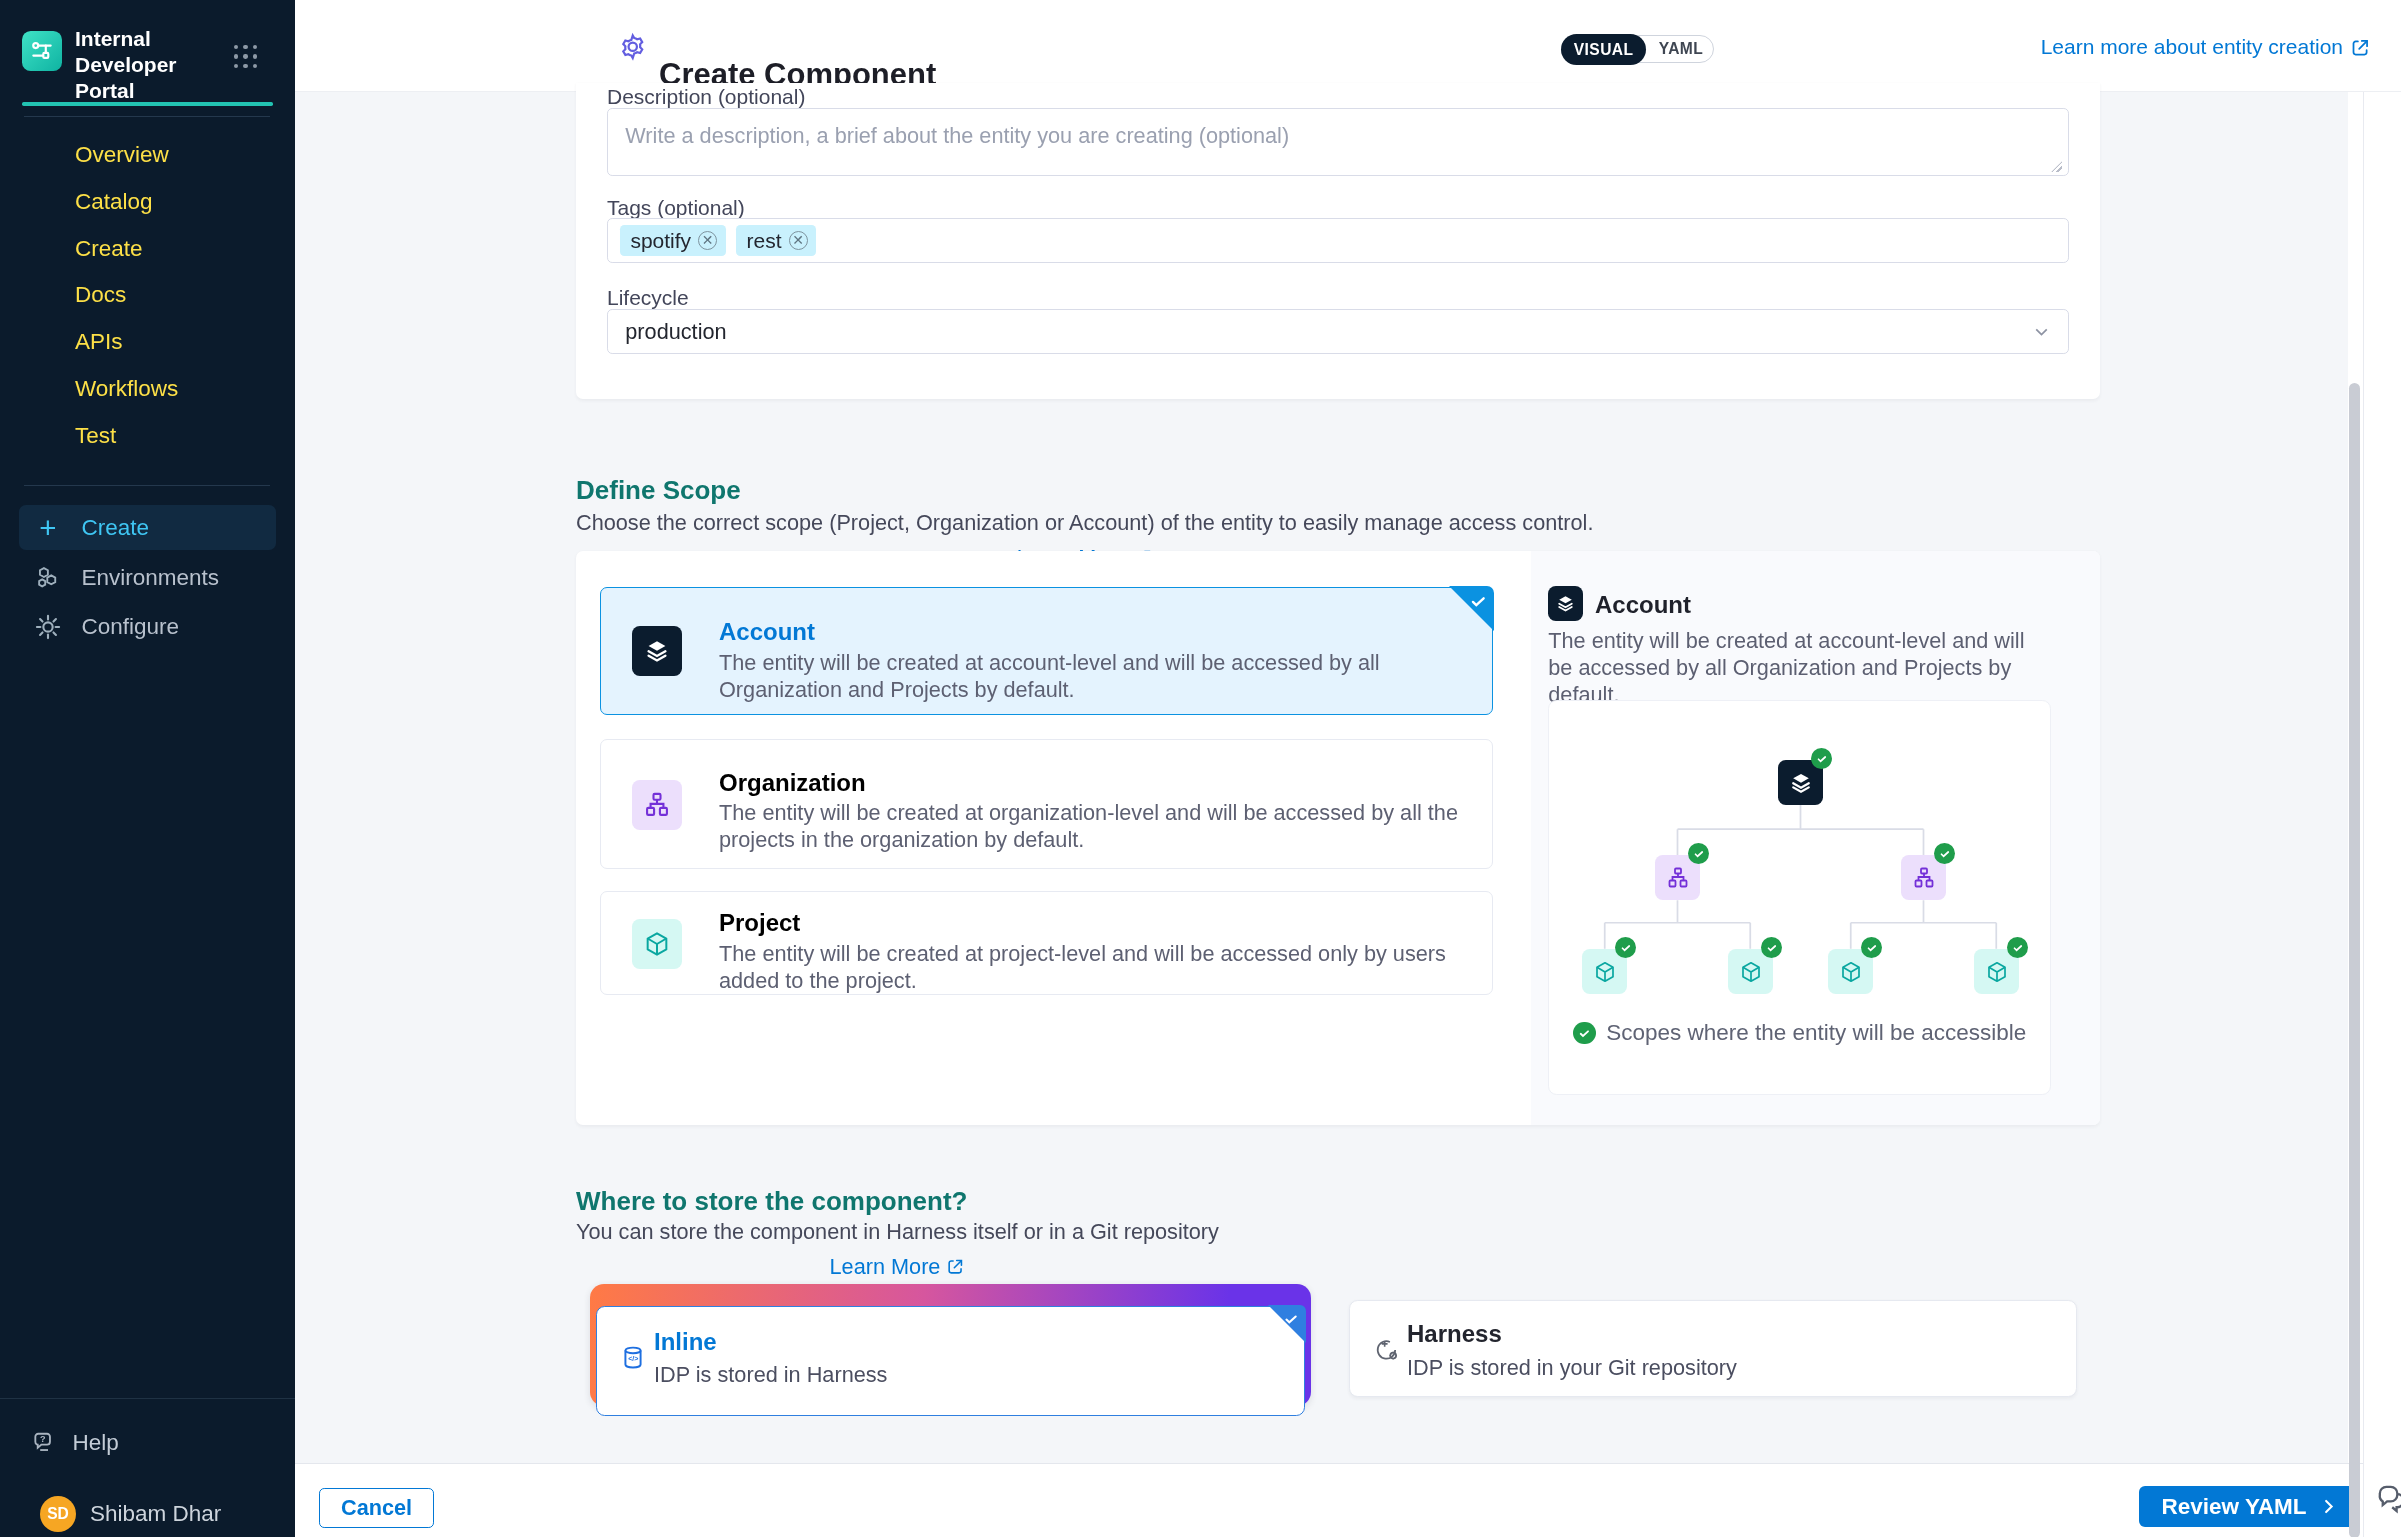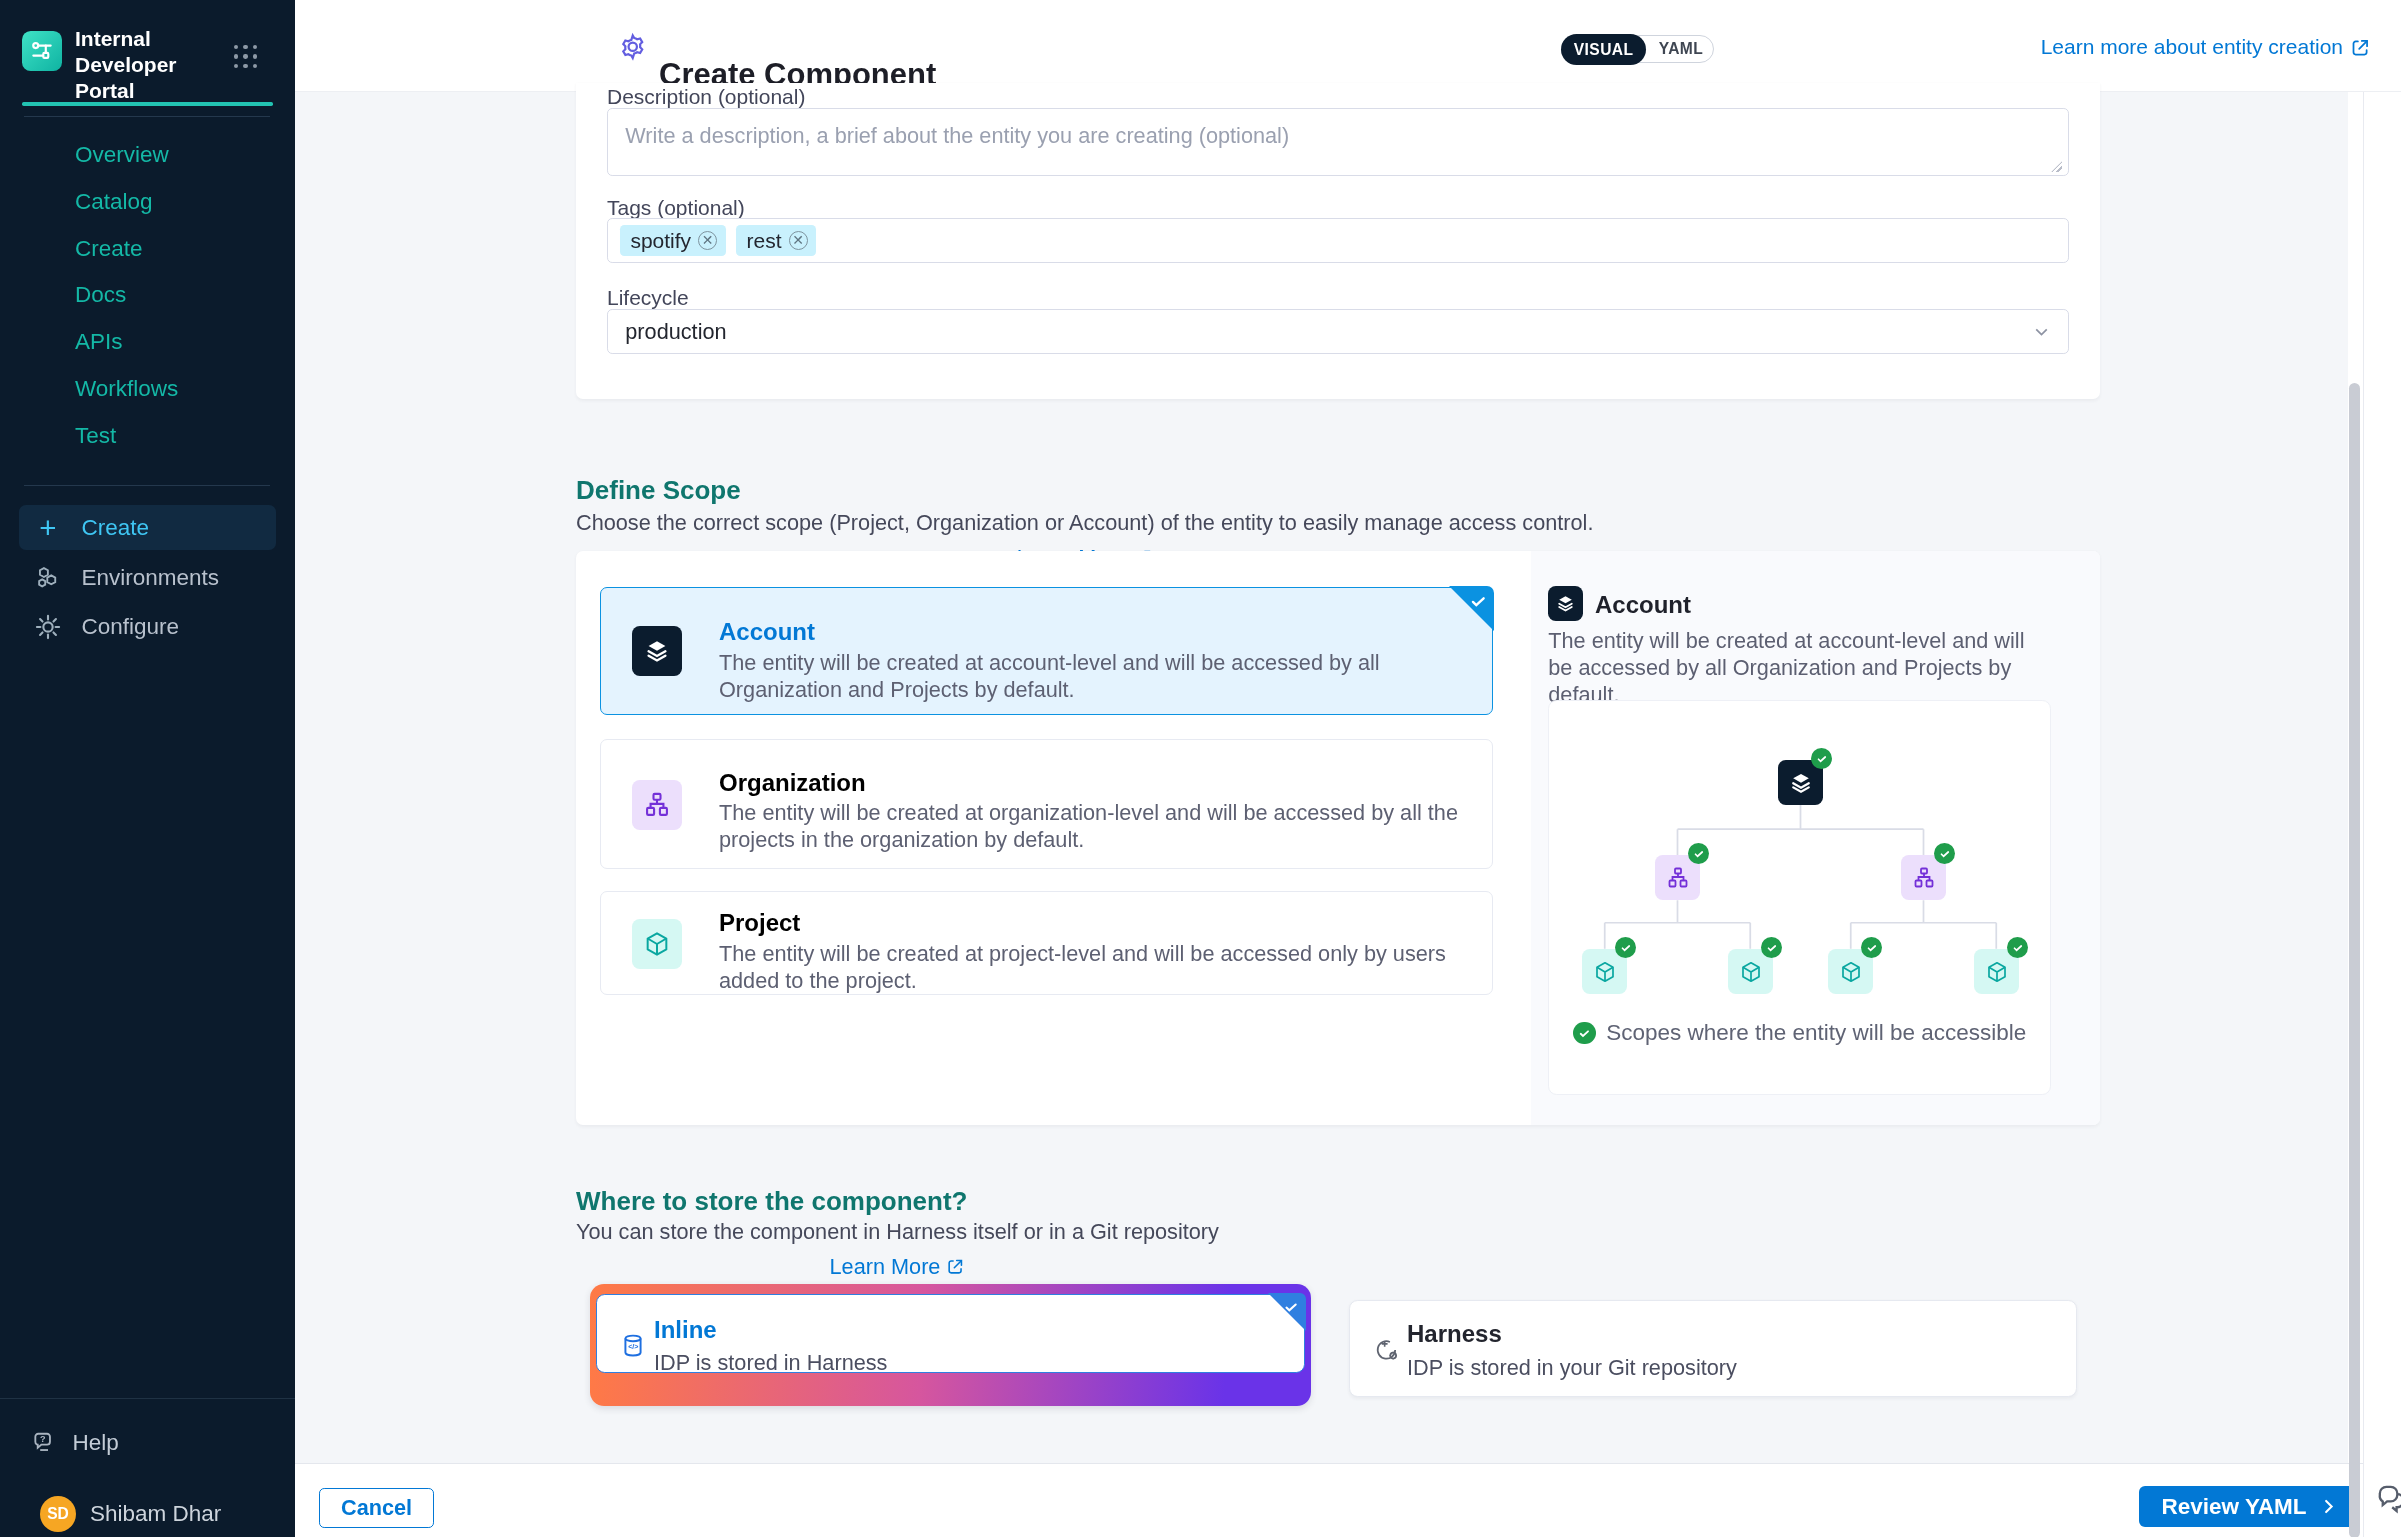--- a/index.html
+++ b/index.html
@@ -10,21 +10,21 @@
   
   #sidebar{left:0;top:0;width:295px;height:1538px;background:#0b1b2c;}
   .brand-logo{left:21.7px;top:31px;width:40px;height:40px;border-radius:8.7px;
     background:linear-gradient(135deg,#3fe2c6,#0fb3a2);display:flex;align-items:center;justify-content:center;}
   .brand-title{left:75px;top:26px;width:165px;color:#fff;font-size:21px;font-weight:bold;line-height:26px;}
   .grid-icon{left:234px;top:45px;width:26px;height:28px;display:grid;grid-template-columns:repeat(3,4.3px);
     grid-template-rows:repeat(3,4.3px);gap:5.2px;}
   .grid-icon span{width:4.3px;height:4.3px;border-radius:50%;background:#8d99a6;}
   .brand-line{left:21.7px;top:102px;width:251px;height:3.5px;background:#22c3b2;border-radius:1.7px;}
   .side-div{left:24px;width:246px;height:0.9px;background:#24384d;}
-  .nav1{left:75px;height:35px;display:flex;align-items:center;color:#14b8a6;font-size:22.5px;cursor:pointer;}
+  .nav1{left:75px;height:35px;display:flex;align-items:center;color:#fde047;font-size:22.5px;cursor:pointer;}
   .nav2{left:19px;width:257px;height:45px;display:flex;align-items:center;color:#b8c1cd;font-size:22.5px;cursor:pointer;}
   .nav2 .nicon{width:29.5px;margin-left:14px;margin-right:19px;display:flex;align-items:center;justify-content:center;}
   .nav2.active{background:#112a41;border-radius:7px;color:#3fc6f3;}
   .nav2.active .plus{color:#3fc6f3;font-size:29.5px;font-weight:400;line-height:29.5px;}
   #help-row{left:31px;top:1424px;height:38px;display:flex;align-items:center;color:#c3ccd6;font-size:22.5px;cursor:pointer;}
   #user-row{left:40px;top:1493px;height:42px;display:flex;align-items:center;cursor:pointer;}
   .avatar{width:36px;height:36px;border-radius:50%;background:#f6a623;color:#fff;font-size:15.6px;font-weight:bold;
     display:flex;align-items:center;justify-content:center;}
   .user-name{margin-left:14px;color:#cdd4dc;font-size:22.5px;}
 
@@ -84,21 +84,21 @@
   #panel-desc{position:absolute;left:17.3px;top:76px;width:499px;font-size:21.7px;line-height:27px;color:#5c5f71;}
   #dcard{position:absolute;left:17.3px;top:149px;width:503px;height:395px;background:#fff;border:0.9px solid #eef0f6;border-radius:8.7px;}
   .badge{position:absolute;width:21px;height:21px;border-radius:50%;background:#1f9d4b;display:flex;align-items:center;justify-content:center;}
   #dcaption{position:absolute;left:0;top:319px;width:100%;display:flex;align-items:center;justify-content:center;gap:10.4px;
     font-size:22.5px;color:#5f6374;}
   #dcaption .badge2{width:22.5px;height:22.5px;border-radius:50%;background:#1f9d4b;display:flex;align-items:center;justify-content:center;}
 
   
   #inline-ring{left:590px;top:1284px;width:721px;height:122px;border-radius:14px;
     background:linear-gradient(93deg,#ff7a45,#d6569e 46%,#6a33e8 88%);box-shadow:0 2.6px 7px rgba(40,41,61,.12);cursor:pointer;}
-  #inline-card{position:absolute;left:6px;top:10px;width:709px;height:79px;background:#fff;border:1.7px solid #2f7fe0;border-radius:8.7px;}
+  #inline-card{position:absolute;left:6px;top:22px;width:709px;height:110px;background:#fff;border:1.7px solid #2f7fe0;border-radius:8.7px;}
   #inline-card .ribbon{border-top-width:38px;border-left-width:38px;border-top-color:#2f7fe0;border-top-right-radius:6px;}
   #remote-card{left:1349px;top:1300px;width:728px;height:97px;background:#fff;border:0.9px solid #e6e9f0;border-radius:8.7px;
     box-shadow:0 1.7px 3.5px rgba(40,41,61,.05);cursor:pointer;}
   .store-title{position:absolute;font-size:24px;font-weight:bold;}
   .store-desc{position:absolute;font-size:21.7px;color:#4b4e60;}
 
   
   #footer{left:295px;top:1463px;width:2069px;height:75px;background:#fff;border-top:0.9px solid #e4e7ed;}
   #btn-cancel{left:319px;top:1488px;height:40px;padding:0 21px;border:0.9px solid #0278d5;border-radius:5.2px;background:#fff;
     color:#0278d5;font-size:21.7px;font-weight:bold;display:flex;align-items:center;cursor:pointer;}

